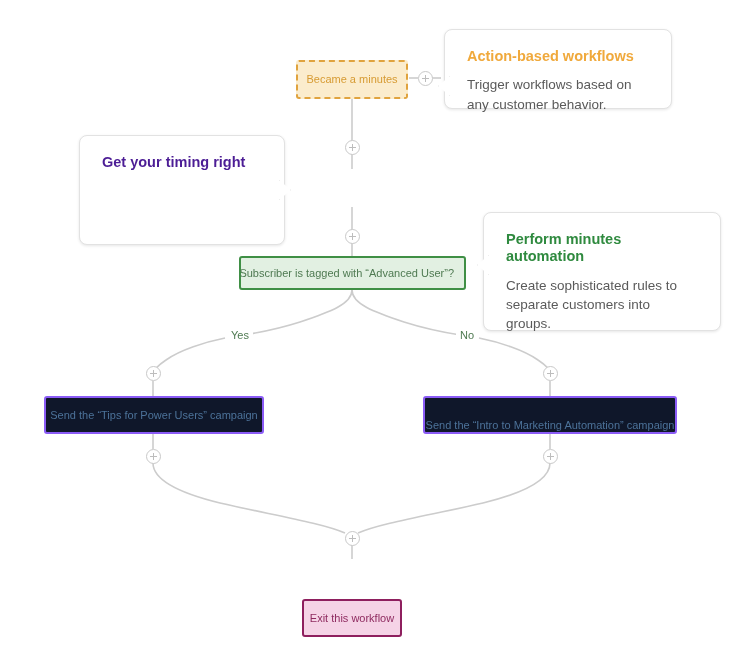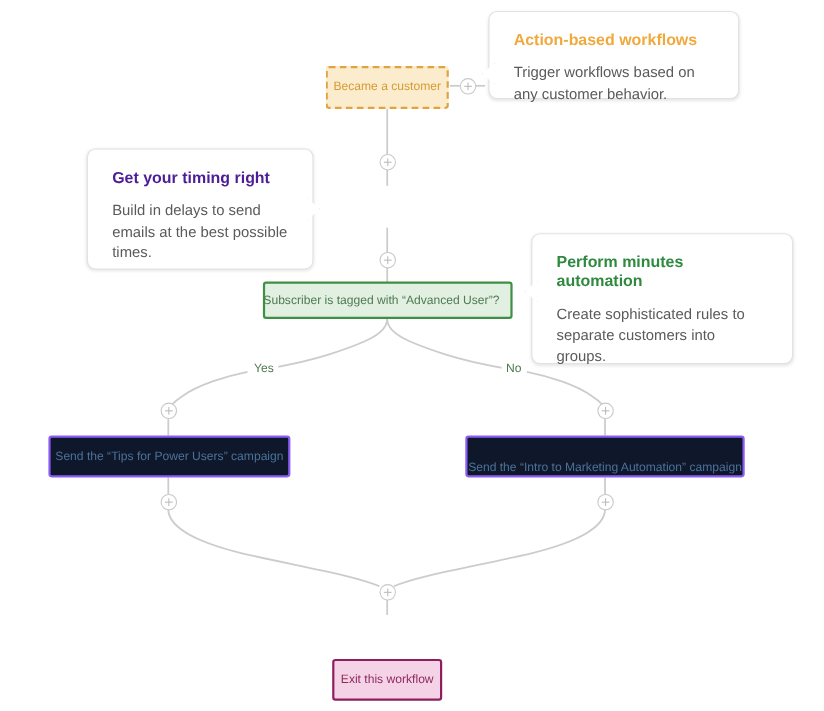--- a/index.html
+++ b/index.html
@@ -193,21 +193,21 @@
       <line x1="550" y1="434" x2="550" y2="449"></line>
 
       <path d="M153 463 C 153 478, 175 492, 220 503 C 272 515, 322 523, 345 533"></path>
       <path d="M550 463 C 550 478, 528 492, 483 503 C 431 515, 381 523, 358 533"></path>
 
       <line x1="352" y1="545" x2="352" y2="559"></line>
     </g>
   </svg>
 
   <div class="node trigger" style="left:296px; top:60px; width:112px; height:39px;">
-    <span>Became a customer</span>
+    <span>Became a minutes</span>
   </div>
 
 
   <div class="node condition" style="left:239px; top:256px; width:227px; height:34px;">
     <span>Subscriber is tagged with “Advanced User”?</span>
   </div>
 
   <div class="node campaign" style="left:44px; top:396px; width:220px; height:38px;">
     <span>Send the “Tips for Power Users” campaign</span>
   </div>
@@ -225,30 +225,29 @@
   <div class="plus" style="left:345px; top:229px;"></div>
   <div class="plus" style="left:146px; top:366px;"></div>
   <div class="plus" style="left:543px; top:366px;"></div>
   <div class="plus" style="left:146px; top:449px;"></div>
   <div class="plus" style="left:543px; top:449px;"></div>
   <div class="plus" style="left:345px; top:531px;"></div>
 
   <div class="branch-label" style="left:227px; top:329px;">Yes</div>
   <div class="branch-label" style="left:456px; top:329px;">No</div>
 
-  <div class="callout amber" style="left:444px; top:10px; width:228px; height:80px;">
+  <div class="callout amber" style="left:444px; top:29px; width:228px; height:80px;">
     <div class="tail left" style="top:46px;"></div>
     <h3>Action-based workflows</h3>
     <p>Trigger workflows based on any customer behavior.</p>
   </div>
 
   <div class="callout red" style="left:79px; top:135px; width:206px; height:110px;">
     <div class="tail right" style="top:44px;"></div>
     <h3>Get your timing right</h3>
-    <p>Build in delays to send emails at the best possible times.</p>
   </div>
 
   <div class="callout green" style="left:483px; top:212px; width:238px; height:119px;">
     <div class="tail left" style="top:42px;"></div>
     <h3>Perform minutes automation</h3>
     <p>Create sophisticated rules to separate customers into groups.</p>
   </div>
 
 </div>
 

